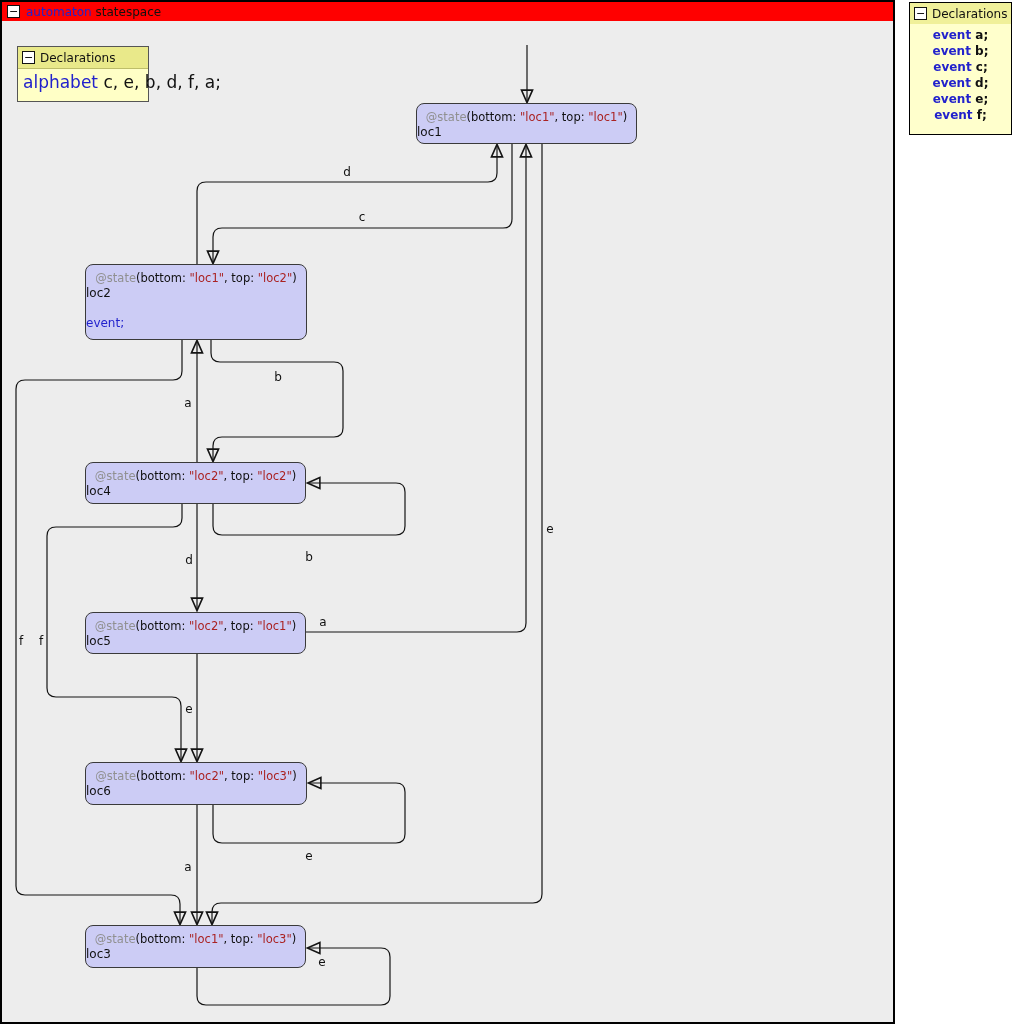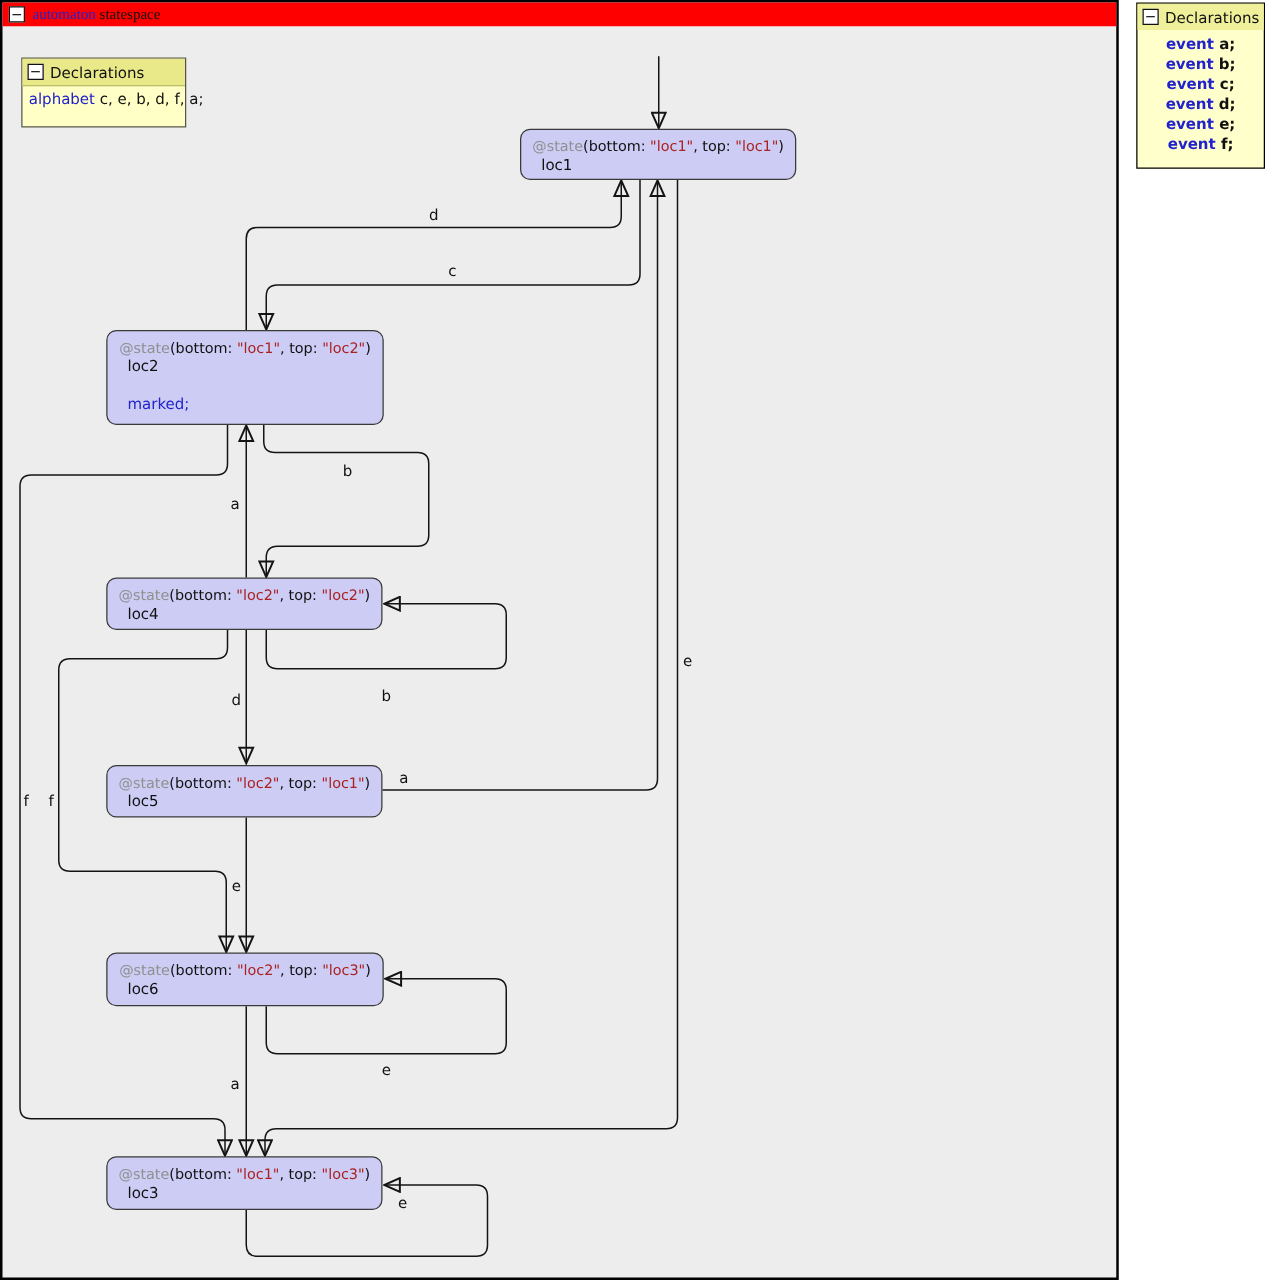--- a/index.html
+++ b/index.html
@@ -16,51 +16,51 @@
             color:#000;cursor:pointer;flex:0 0 auto;}
   .kw{color:#2222cc;}
   .str{color:#aa2222;}
   .gray{color:#909090;}
 
   
   .alpha-box{position:absolute;left:17px;top:46px;width:132px;height:56px;box-sizing:border-box;
              border:1px solid #555;background:#ffffc6;}
   .alpha-head{height:21px;background:#e9e98a;display:flex;align-items:center;gap:5px;
               padding-left:4px;border-bottom:1px solid #bdbd6a;}
-  .alpha-body{padding:3px 0 0 5px;font-size:12px;white-space:nowrap;}
+  .alpha-body{padding:3px 0 0 5px;font-size:17px;white-space:nowrap;}
 
   .decl-panel{position:absolute;left:909px;top:2px;width:103px;height:133px;box-sizing:border-box;
               border:1px solid #000;background:#ffffcc;}
   .decl-head{height:21px;background:#f0f09a;display:flex;align-items:center;gap:5px;padding-left:4px;}
   .decl-body{padding-top:3px;text-align:center;font-weight:bold;}
   .decl-line{line-height:16px;white-space:nowrap;}
 
   
   .stbox{position:absolute;box-sizing:border-box;border:1px solid #3a3a3a;border-radius:8px;
          background:#ccccf5;padding-top:6px;line-height:15px;white-space:nowrap;}
   .stbox .l1{text-align:center;font-size:11.5px;}
-  .stbox .ln{padding-left:16px;font-size:12px;}
+  .stbox .ln{font-size:12px;}
 
   
   .elabel{position:absolute;transform:translate(-50%,-50%);font-size:12px;color:#111;
           background:transparent;pointer-events:none;}
 
   svg.edges{position:absolute;left:0;top:0;pointer-events:none;}
   svg.edges path{fill:none;stroke:#141414;stroke-width:1.2;}
 </style>
 </head>
 <body>
 
 <div id="stage">
 
   <div class="main-window"></div>
 
   <div class="titlebar">
     <div class="minusbtn">−</div>
-    <div style="white-space:nowrap;font-family:Liberation Serif, serif;">
+    <div style="white-space:nowrap;">
       <span class="kw">automaton</span>
       <span>statespace</span>
     </div>
   </div>
 
   <div class="alpha-box">
     <div class="alpha-head">
       <div class="minusbtn">−</div>
       <span>Declarations</span>
     </div>
@@ -95,21 +95,21 @@
 
   <div class="stbox" style="left:416px;top:103px;width:221px;height:41px;">
     <div class="l1"><span class="gray">@state</span><span>(bottom: </span><span class="str">"loc1"</span><span>, top: </span><span class="str">"loc1"</span><span>)</span></div>
     <div class="ln">loc1</div>
   </div>
 
   <div class="stbox" style="left:85px;top:264px;width:222px;height:76px;">
     <div class="l1"><span class="gray">@state</span><span>(bottom: </span><span class="str">"loc1"</span><span>, top: </span><span class="str">"loc2"</span><span>)</span></div>
     <div class="ln">loc2</div>
     <div class="ln">&nbsp;</div>
-    <div class="ln kw">marked;</div>
+    <div class="ln kw">event;</div>
   </div>
 
   <div class="stbox" style="left:85px;top:462px;width:221px;height:42px;">
     <div class="l1"><span class="gray">@state</span><span>(bottom: </span><span class="str">"loc2"</span><span>, top: </span><span class="str">"loc2"</span><span>)</span></div>
     <div class="ln">loc4</div>
   </div>
 
   <div class="stbox" style="left:85px;top:612px;width:221px;height:42px;">
     <div class="l1"><span class="gray">@state</span><span>(bottom: </span><span class="str">"loc2"</span><span>, top: </span><span class="str">"loc1"</span><span>)</span></div>
     <div class="ln">loc5</div>

